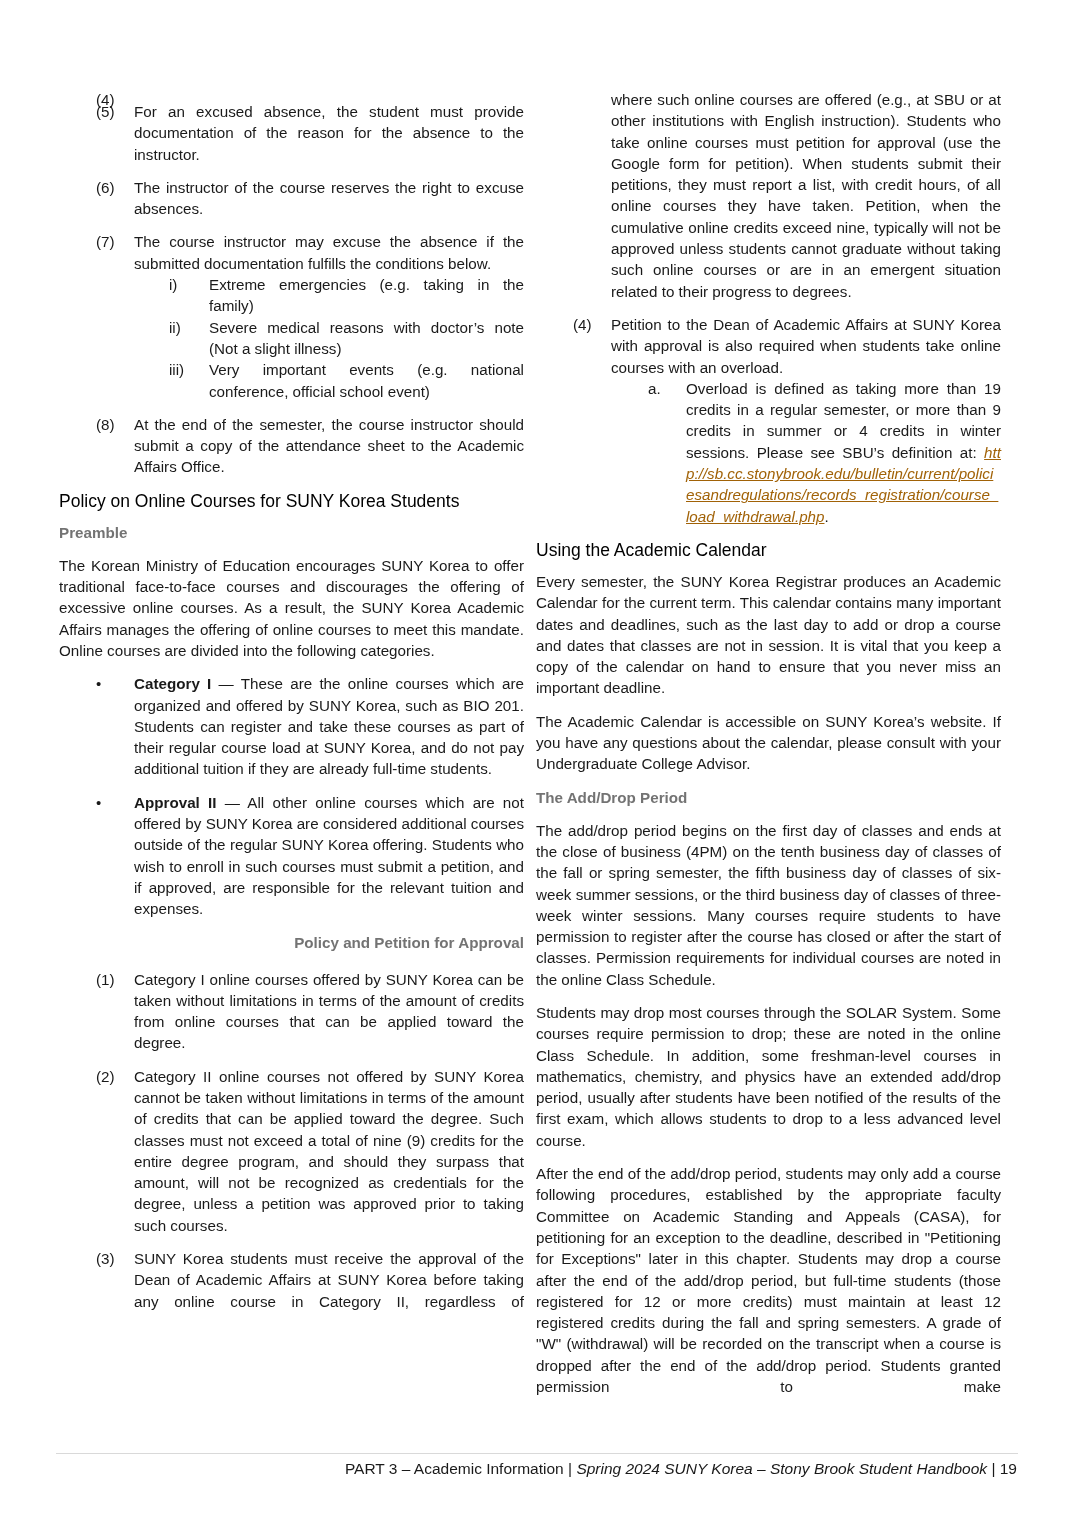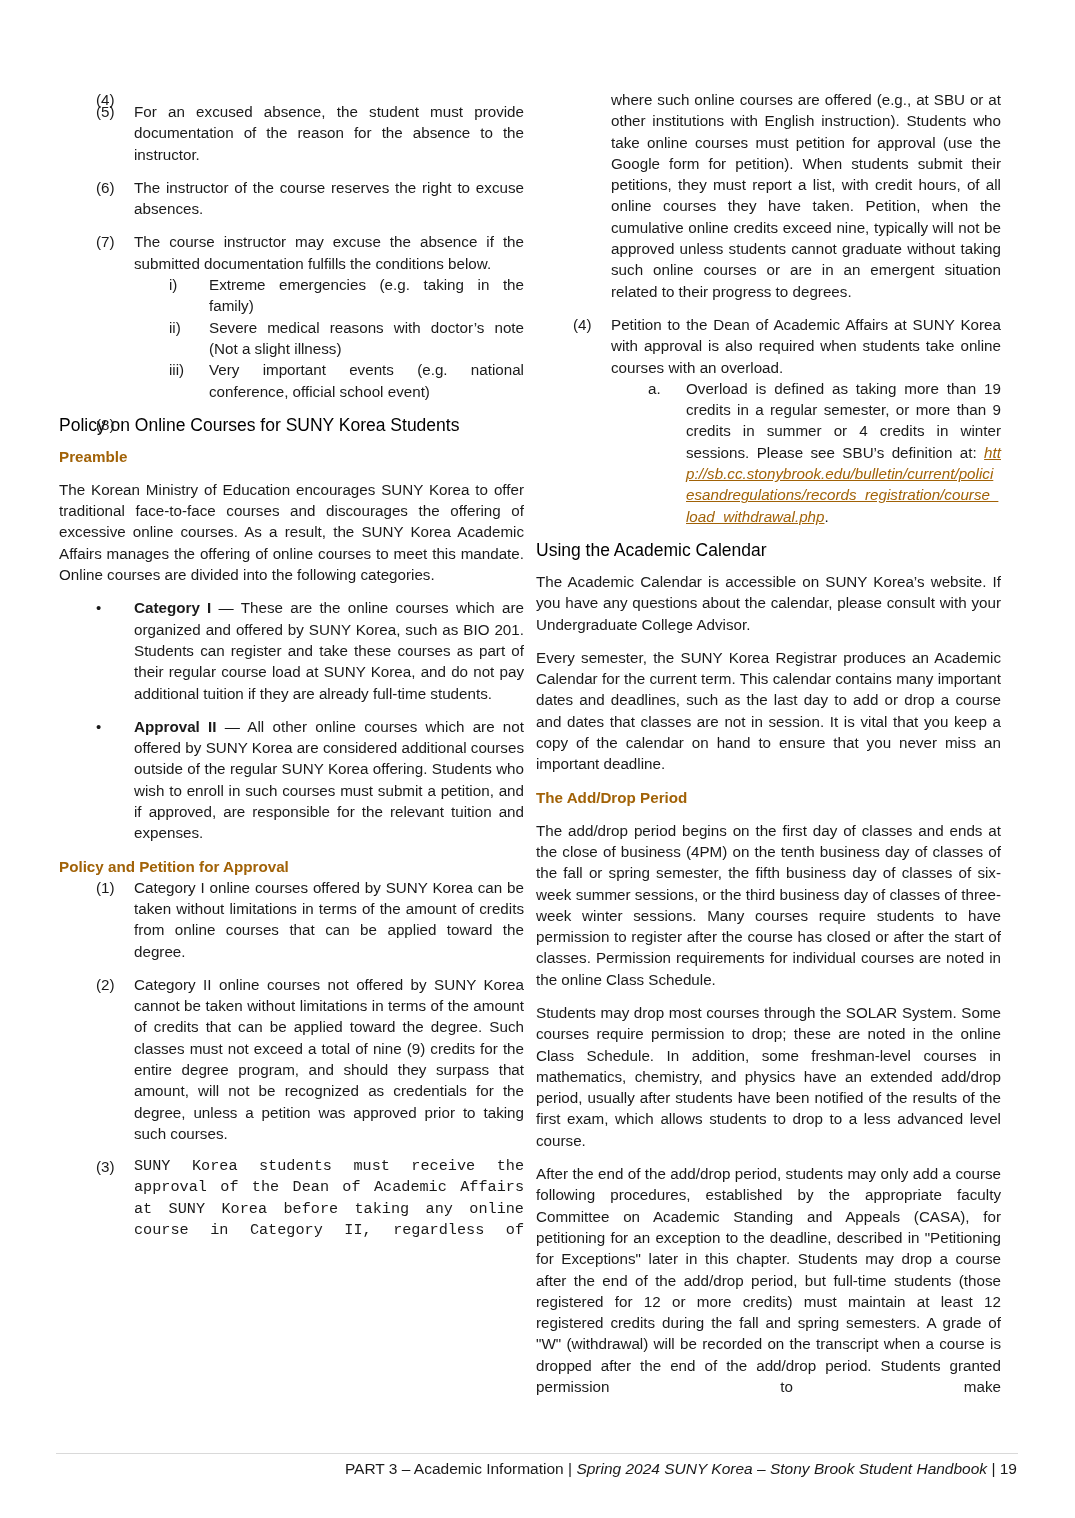--- a/index.html
+++ b/index.html
@@ -19,21 +19,21 @@
   .sub-item { position: relative; padding-left: 150px; }
   .sub-item .sub-num { position: absolute; left: 110px; top: 0; }
   .sub-list { margin-top: 0; }
   .alpha-item { position: relative; padding-left: 150px; }
   .alpha-item .alpha-num { position: absolute; left: 112px; top: 0; }
   .continuation { padding-left: 75px; margin-bottom: 12px; }
   .bullet-item { position: relative; padding-left: 75px; margin-bottom: 12px; }
   .bullet-item .bullet { position: absolute; left: 37px; top: 0; font-size: 15px; }
   .bullet-item b { font-weight: bold; }
   h2 { font-size: 17.5px; font-weight: normal; margin: 0 0 10px 0; color: #000; line-height: 22px; }
-  h3 { font-size: 15.2px; font-weight: bold; margin: 0 0 12px 0; color: #a16207; line-height: 21px; }
+  h3 { font-size: 15.2px; font-weight: bold; margin: 0 0 12px 0; color: #737373; line-height: 21px; }
   .para { margin-bottom: 12px; }
   a.link { color: #a16207; font-style: italic; text-decoration: underline; }
   .footer-line { position: absolute; left: 56px; top: 1453px; width: 962px; height: 1px; background: #d9d9d9; }
   .footer { position: absolute; right: 58px; top: 1460px; font-size: 15.5px; color: #1a1a1a; white-space: nowrap; }
   .footer i { font-style: italic; }
 </style>
 </head>
 <body>
 
 <div class="col col-left">
@@ -62,65 +62,66 @@
       <span class="sub-num">ii)</span>
       <p class="sub-text">Severe medical reasons with doctor’s note (Not a slight illness)</p>
     </div>
     <div class="sub-item">
       <span class="sub-num">iii)</span>
       <p class="sub-text">Very important events (e.g. national conference, official school event)</p>
     </div>
   </div>
   <div class="num-item">
     <span class="num">(8)</span>
+    <p class="item-text">At the end of the semester, the course instructor should submit a copy of the attendance sheet to the Academic Affairs Office.</p>
   </div>
 
   <h2>Policy on Online Courses for SUNY Korea Students</h2>
   <h3>Preamble</h3>
   <p class="para">The Korean Ministry of Education encourages SUNY Korea to offer traditional face-to-face courses and discourages the offering of excessive online courses.  As a result, the SUNY Korea Academic Affairs manages the offering of online courses to meet this mandate. Online courses are divided into the following categories.</p>
 
   <div class="bullet-item">
     <span class="bullet">•</span>
     <p class="item-text"><b>Category I</b><span> — These are the online courses which are organized and offered by SUNY Korea, such as BIO 201. Students can register and take these courses as part of their regular course load at SUNY Korea, and do not pay additional tuition if they are already full-time students.</span></p>
   </div>
   <div class="bullet-item">
     <span class="bullet">•</span>
     <p class="item-text"><b>Approval II</b><span> — All other online courses which are not offered by SUNY Korea are considered additional courses outside of the regular SUNY Korea offering. Students who wish to enroll in such courses must submit a petition, and if approved, are responsible for the relevant tuition and expenses.</span></p>
   </div>
 
-  <h3 style="margin-bottom:0;">Policy and Petition for Approval</h3>
+  <h3 style="margin-bottom:16px;text-align:right;">Policy and Petition for Approval</h3>
   <div class="num-item">
     <span class="num">(1)</span>
     <p class="item-text">Category I online courses offered by SUNY Korea can be taken without limitations in terms of the amount of credits from online courses that can be applied toward the degree.</p>
   </div>
   <div class="num-item">
     <span class="num">(2)</span>
     <p class="item-text">Category II online courses not offered by SUNY Korea cannot be taken without limitations in terms of the amount of credits that can be applied toward the degree. Such classes must not exceed a total of nine (9) credits for the entire degree program, and should they surpass that amount, will not be recognized as credentials for the degree, unless a petition was approved prior to taking such courses.</p>
   </div>
   <div class="num-item">
     <span class="num">(3)</span>
-    <p class="item-text" style="text-align:justify; text-align-last:justify;font-family:Liberation Mono, monospace;">SUNY Korea students must receive the approval of the Dean of Academic Affairs at SUNY Korea before taking any online course in Category II, regardless of</p>
+    <p class="item-text" style="text-align:justify; text-align-last:justify;">SUNY Korea students must receive the approval of the Dean of Academic Affairs at SUNY Korea before taking any online course in Category II, regardless of</p>
   </div>
 </div>
 
 <div class="col col-right">
   <p class="item-text continuation">where such online courses are offered (e.g., at SBU or at other institutions with English instruction). Students who take online courses must petition for approval (use the Google form for petition). When students submit their petitions, they must report a list, with credit hours, of all online courses they have taken. Petition, when the cumulative online credits exceed nine, typically will not be approved unless students cannot graduate without taking such online courses or are in an emergent situation related to their progress to degrees.</p>
 
   <div class="num-item" style="margin-bottom:0;">
     <span class="num">(4)</span>
     <p class="item-text">Petition to the Dean of Academic Affairs at SUNY Korea with approval is also required when students take online courses with an overload.</p>
   </div>
   <div class="alpha-item" style="margin-bottom:12px;">
     <span class="alpha-num">a.</span>
     <p class="sub-text"><span>Overload is defined as taking more than 19 credits in a regular semester, or more than 9 credits in summer or 4 credits in winter sessions. Please see SBU’s definition at: </span><a class="link" href="#" style="word-break:break-all;">http://sb.cc.stonybrook.edu/bulletin/current/policiesandregulations/records_registration/course_load_withdrawal.php</a><span>.</span></p>
   </div>
 
   <h2>Using the Academic Calendar</h2>
+  <p class="para">Every semester, the SUNY Korea Registrar produces an Academic Calendar for the current term. This calendar contains many important dates and deadlines, such as the last day to add or drop a course and dates that classes are not in session. It is vital that you keep a copy of the calendar on hand to ensure that you never miss an important deadline.</p>
   <p class="para">The Academic Calendar is accessible on SUNY Korea’s website. If you have any questions about the calendar, please consult with your Undergraduate College Advisor.</p>
-  <p class="para">Every semester, the SUNY Korea Registrar produces an Academic Calendar for the current term. This calendar contains many important dates and deadlines, such as the last day to add or drop a course and dates that classes are not in session. It is vital that you keep a copy of the calendar on hand to ensure that you never miss an important deadline.</p>
 
   <h3>The Add/Drop Period</h3>
   <p class="para">The add/drop period begins on the first day of classes and ends at the close of business (4PM) on the tenth business day of classes of the fall or spring semester, the fifth business day of classes of six-week summer sessions, or the third business day of classes of three-week winter sessions. Many courses require students to have permission to register after the course has closed or after the start of classes. Permission requirements for individual courses are noted in the online Class Schedule.</p>
   <p class="para">Students may drop most courses through the SOLAR System. Some courses require permission to drop; these are noted in the online Class Schedule. In addition, some freshman-level courses in mathematics, chemistry, and physics have an extended add/drop period, usually after students have been notified of the results of the first exam, which allows students to drop to a less advanced level course.</p>
   <p class="para" style="text-align-last:justify;">After the end of the add/drop period, students may only add a course following procedures, established by the appropriate faculty Committee on Academic Standing and Appeals (CASA), for petitioning for an exception to the deadline, described in "Petitioning for Exceptions" later in this chapter. Students may drop a course after the end of the add/drop period, but full-time students (those registered for 12 or more credits) must maintain at least 12 registered credits during the fall and spring semesters. A grade of "W" (withdrawal) will be recorded on the transcript when a course is dropped after the end of the add/drop period. Students granted permission to make</p>
 </div>
 
 <div class="footer-line"></div>
 <div class="footer">
   <span>PART 3 – Academic Information</span><span> | </span><i>Spring 2024 SUNY Korea – Stony Brook Student Handbook</i><span> | </span><span>19</span>

